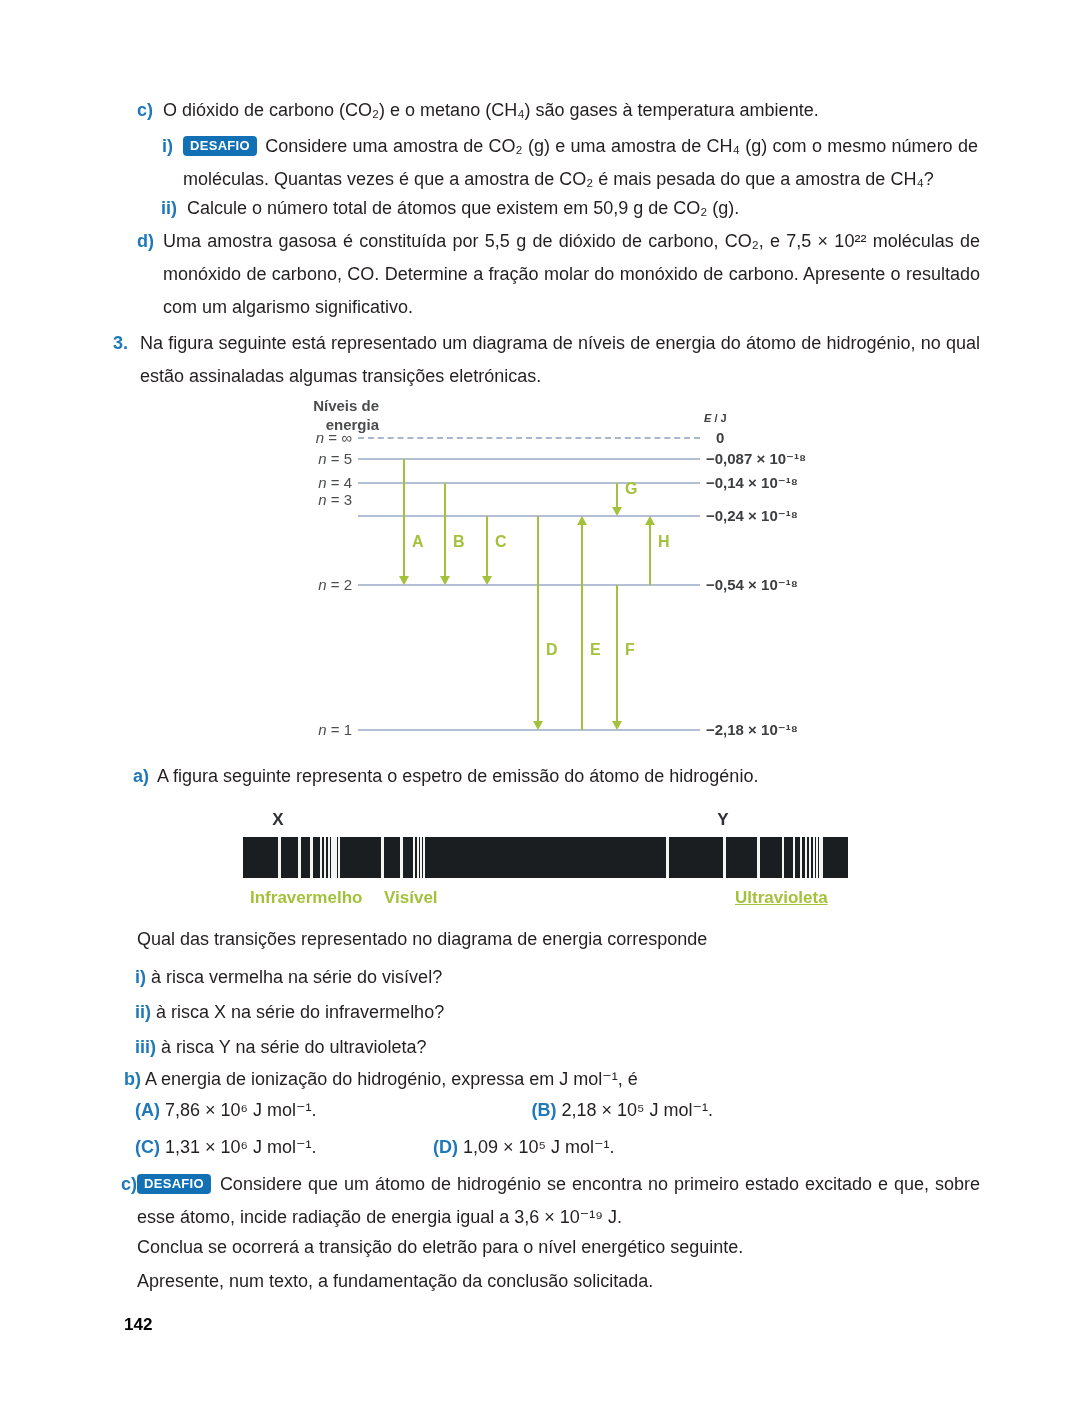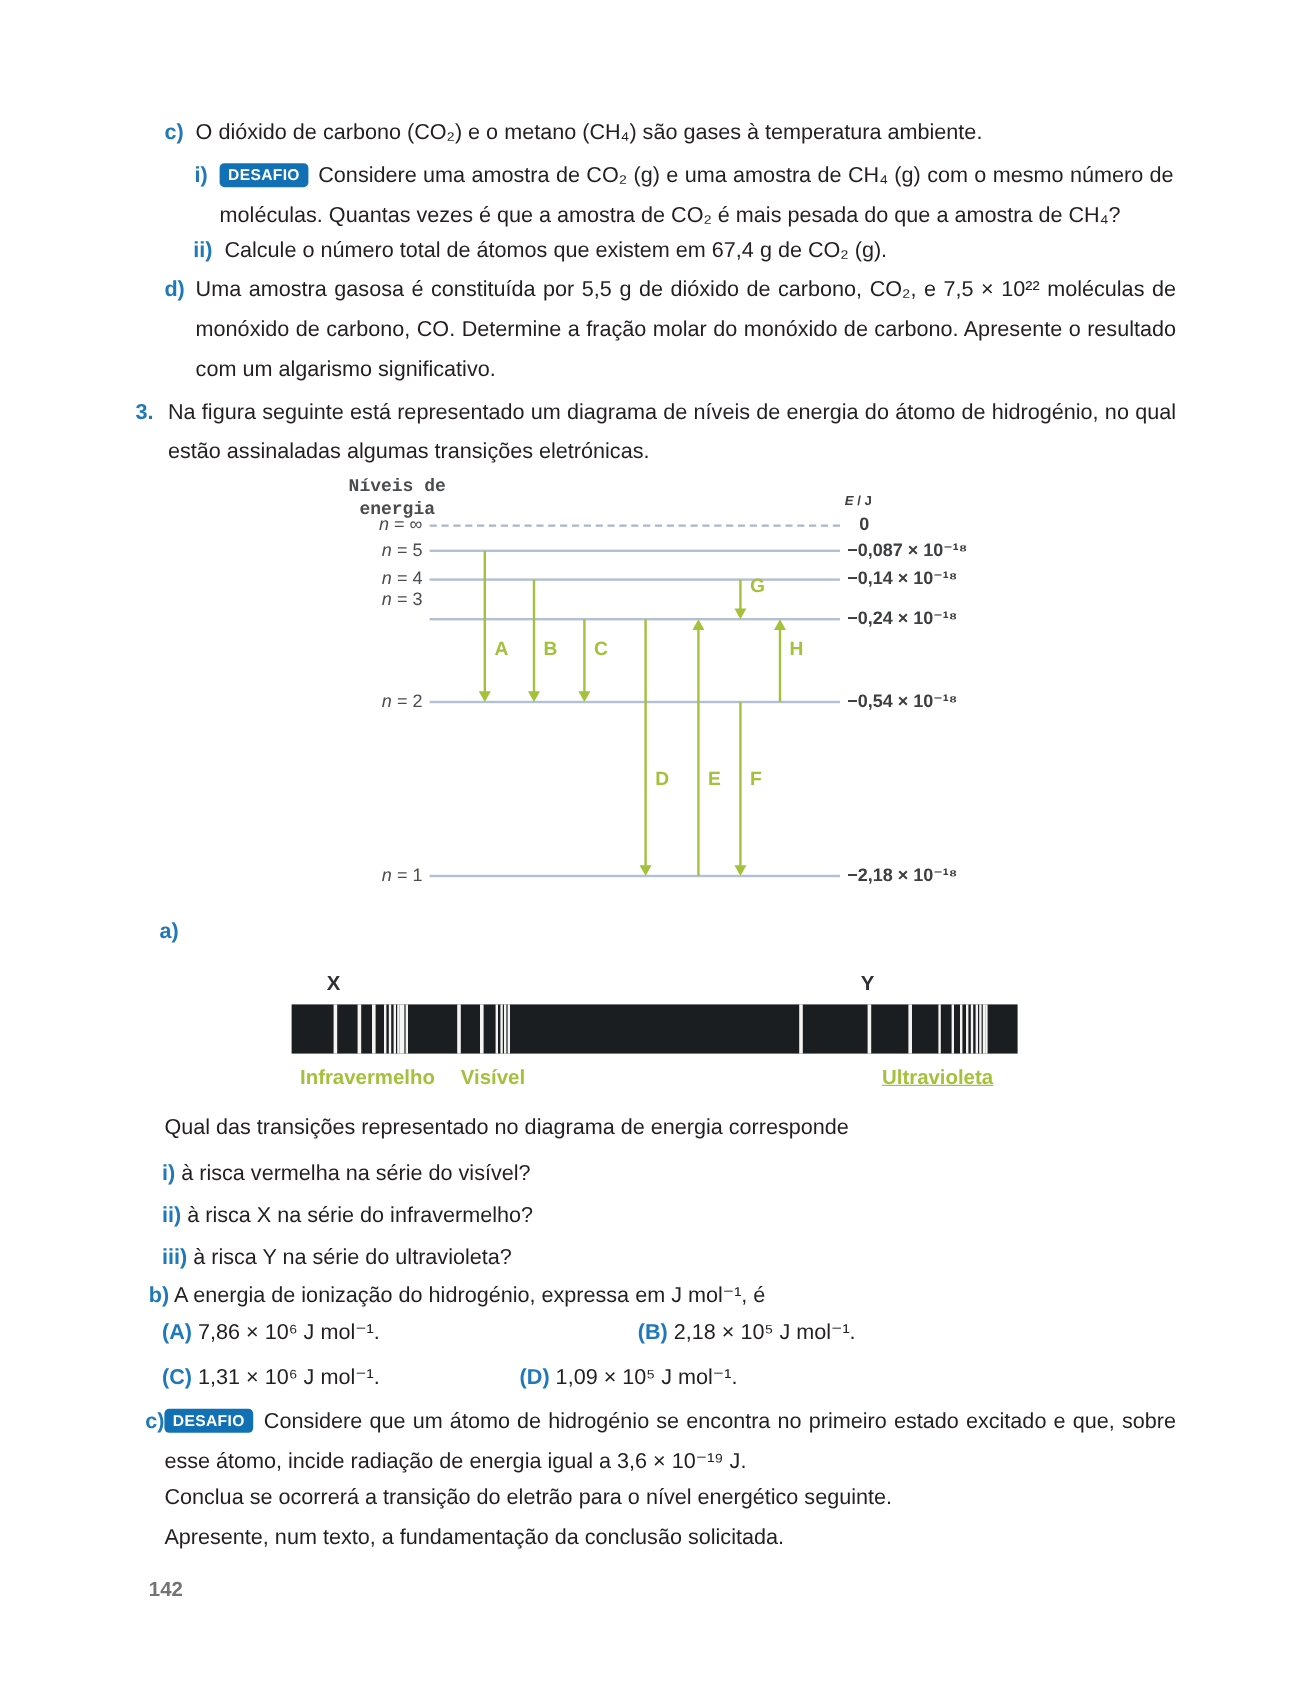--- a/index.html
+++ b/index.html
@@ -7,60 +7,60 @@
         font-family:"Liberation Sans","DejaVu Sans",sans-serif;color:#231f20;}
   .par{position:absolute;font-size:18px;line-height:33px;color:#231f20;text-align:justify;}
   .par.nj{text-align:left;}
   .mk{font-weight:bold;color:#1e78ba;}
   .mk-abs{position:absolute;font-weight:bold;color:#1e78ba;}
   .badge{display:inline-block;background:#1271b5;color:#ffffff;font-weight:bold;font-size:13px;
          line-height:17px;padding:1px 7px 2px;border-radius:4px;position:relative;top:-2px;
          margin-right:3px;letter-spacing:.3px;}
   
   #fig-diagram{position:absolute;left:0;top:0;width:1080px;height:1405px;pointer-events:none;}
-  .dg-title{position:absolute;left:283px;top:396px;width:96px;text-align:center;font-size:15px;
-            font-weight:bold;color:#4b4c4e;line-height:19px;font-family:Liberation Mono, monospace;}
+  .dg-title{position:absolute;left:283px;top:396px;width:96px;text-align:right;font-size:15px;
+            font-weight:bold;color:#4b4c4e;line-height:19px;}
   .dg-axis{position:absolute;left:704px;top:412px;font-size:11px;font-weight:bold;color:#3d3e40;}
   .lv-line{position:absolute;height:2px;background:#b2bfd4;}
   .lv-line.dashed{background:none;border-top:2px dashed #a9b7cd;height:0;}
   .lv-label{position:absolute;font-size:15px;color:#4b4c4e;text-align:right;line-height:20px;}
   .lv-value{position:absolute;font-size:15px;font-weight:600;color:#3d3e40;line-height:20px;white-space:nowrap;}
   .ar-line{position:absolute;width:2px;background:#a4c13c;}
   .ar-head{position:absolute;width:0;height:0;}
   .ar-head.down{border-left:5px solid transparent;border-right:5px solid transparent;border-top:9px solid #a4c13c;}
   .ar-head.up{border-left:5px solid transparent;border-right:5px solid transparent;border-bottom:9px solid #a4c13c;}
   .ar-label{position:absolute;font-size:16px;font-weight:bold;color:#a4c13c;line-height:22px;}
   
   #fig-spectrum{position:absolute;left:0;top:0;width:1080px;height:1405px;pointer-events:none;}
   .sp-band{position:absolute;background:#1b1e21;}
   .sp-line{position:absolute;background:#f4f4f2;}
   .sp-marker{position:absolute;width:16px;text-align:center;font-size:17px;font-weight:600;color:#2e3033;line-height:22px;}
   .sp-region{position:absolute;font-size:17px;font-weight:600;color:#a4c13c;line-height:22px;}
   
-  .pgnum{position:absolute;left:124px;top:1315px;font-size:17px;font-weight:bold;color:#737373;}
+  .pgnum{position:absolute;left:124px;top:1315px;font-size:17px;font-weight:bold;color:#000000;}
   .foot-center{position:absolute;left:0;top:1318px;width:1080px;text-align:center;font-size:15px;color:#6e6f72;}
 </style>
 </head>
 <body>
 
 <div id="page">
 
   <div class="par nj" style="left:163px;top:94px;width:820px;">
     <span class="mk-abs" style="left:-26px;">c)</span>
     <span>O dióxido de carbono (CO₂) e o metano (CH₄) são gases à temperatura ambiente.</span>
   </div>
 
   <div class="par" style="left:183px;top:130px;width:795px;">
     <span class="mk-abs" style="left:-21px;">i)</span><span class="badge">DESAFIO</span>
     <span>Considere uma amostra de CO₂ (g) e uma amostra de CH₄ (g) com o mesmo número de moléculas. Quantas vezes é que a amostra de CO₂ é mais pesada do que a amostra de CH₄?</span>
   </div>
 
   <div class="par nj" style="left:187px;top:192px;width:800px;">
     <span class="mk-abs" style="left:-26px;">ii)</span>
-    <span>Calcule o número total de átomos que existem em 67,4 g de CO₂ (g).</span>
+    <span>Calcule o número total de átomos que existem em 50,9 g de CO₂ (g).</span>
   </div>
 
   <div class="par" style="left:163px;top:225px;width:817px;">
     <span class="mk-abs" style="left:-26px;">d)</span>
     <span>Uma amostra gasosa é constituída por 5,5 g de dióxido de carbono, CO₂, e 7,5 × 10²² moléculas de monóxido de carbono, CO. Determine a fração molar do monóxido de carbono. Apresente o resultado com um algarismo significativo.</span>
   </div>
 
   <div class="par" style="left:140px;top:327px;width:840px;">
     <span class="mk-abs" style="left:-27px;">3.</span>
     <span>Na figura seguinte está representado um diagrama de níveis de energia do átomo de hidrogénio, no qual estão assinaladas algumas transições eletrónicas.</span>
@@ -111,20 +111,21 @@
       <div class="ar-line" style="left: 616px; top: 483px; height: 25px;"></div>
       <div class="ar-head down" style="left: 612px; top: 507px;"></div>
       <div class="ar-label" style="left: 625px; top: 478px;">G</div>
       <div class="ar-line" style="left: 649px; top: 524px; height: 61px;"></div>
       <div class="ar-head up" style="left: 645px; top: 516px;"></div>
       <div class="ar-label" style="left: 658px; top: 531px;">H</div>
     </div>
 
   <div class="par nj" style="left:157px;top:760px;width:760px;">
     <span class="mk-abs" style="left:-24px;">a)</span>
+    <span>A figura seguinte representa o espetro de emissão do átomo de hidrogénio.</span>
   </div>
 
   <div id="fig-spectrum">
       <div class="sp-band" style="left: 243px; top: 837px; width: 605px; height: 41px;"></div>
       <div class="sp-line" style="left: 278px; top: 837px; width: 3px; height: 41px;"></div>
       <div class="sp-line" style="left: 298px; top: 837px; width: 3px; height: 41px;"></div>
       <div class="sp-line" style="left: 310px; top: 837px; width: 3px; height: 41px;"></div>
       <div class="sp-line" style="left: 320px; top: 837px; width: 2px; height: 41px;"></div>
       <div class="sp-line" style="left: 324px; top: 837px; width: 2px; height: 41px;"></div>
       <div class="sp-line" style="left: 328px; top: 837px; width: 2px; height: 41px;"></div>

